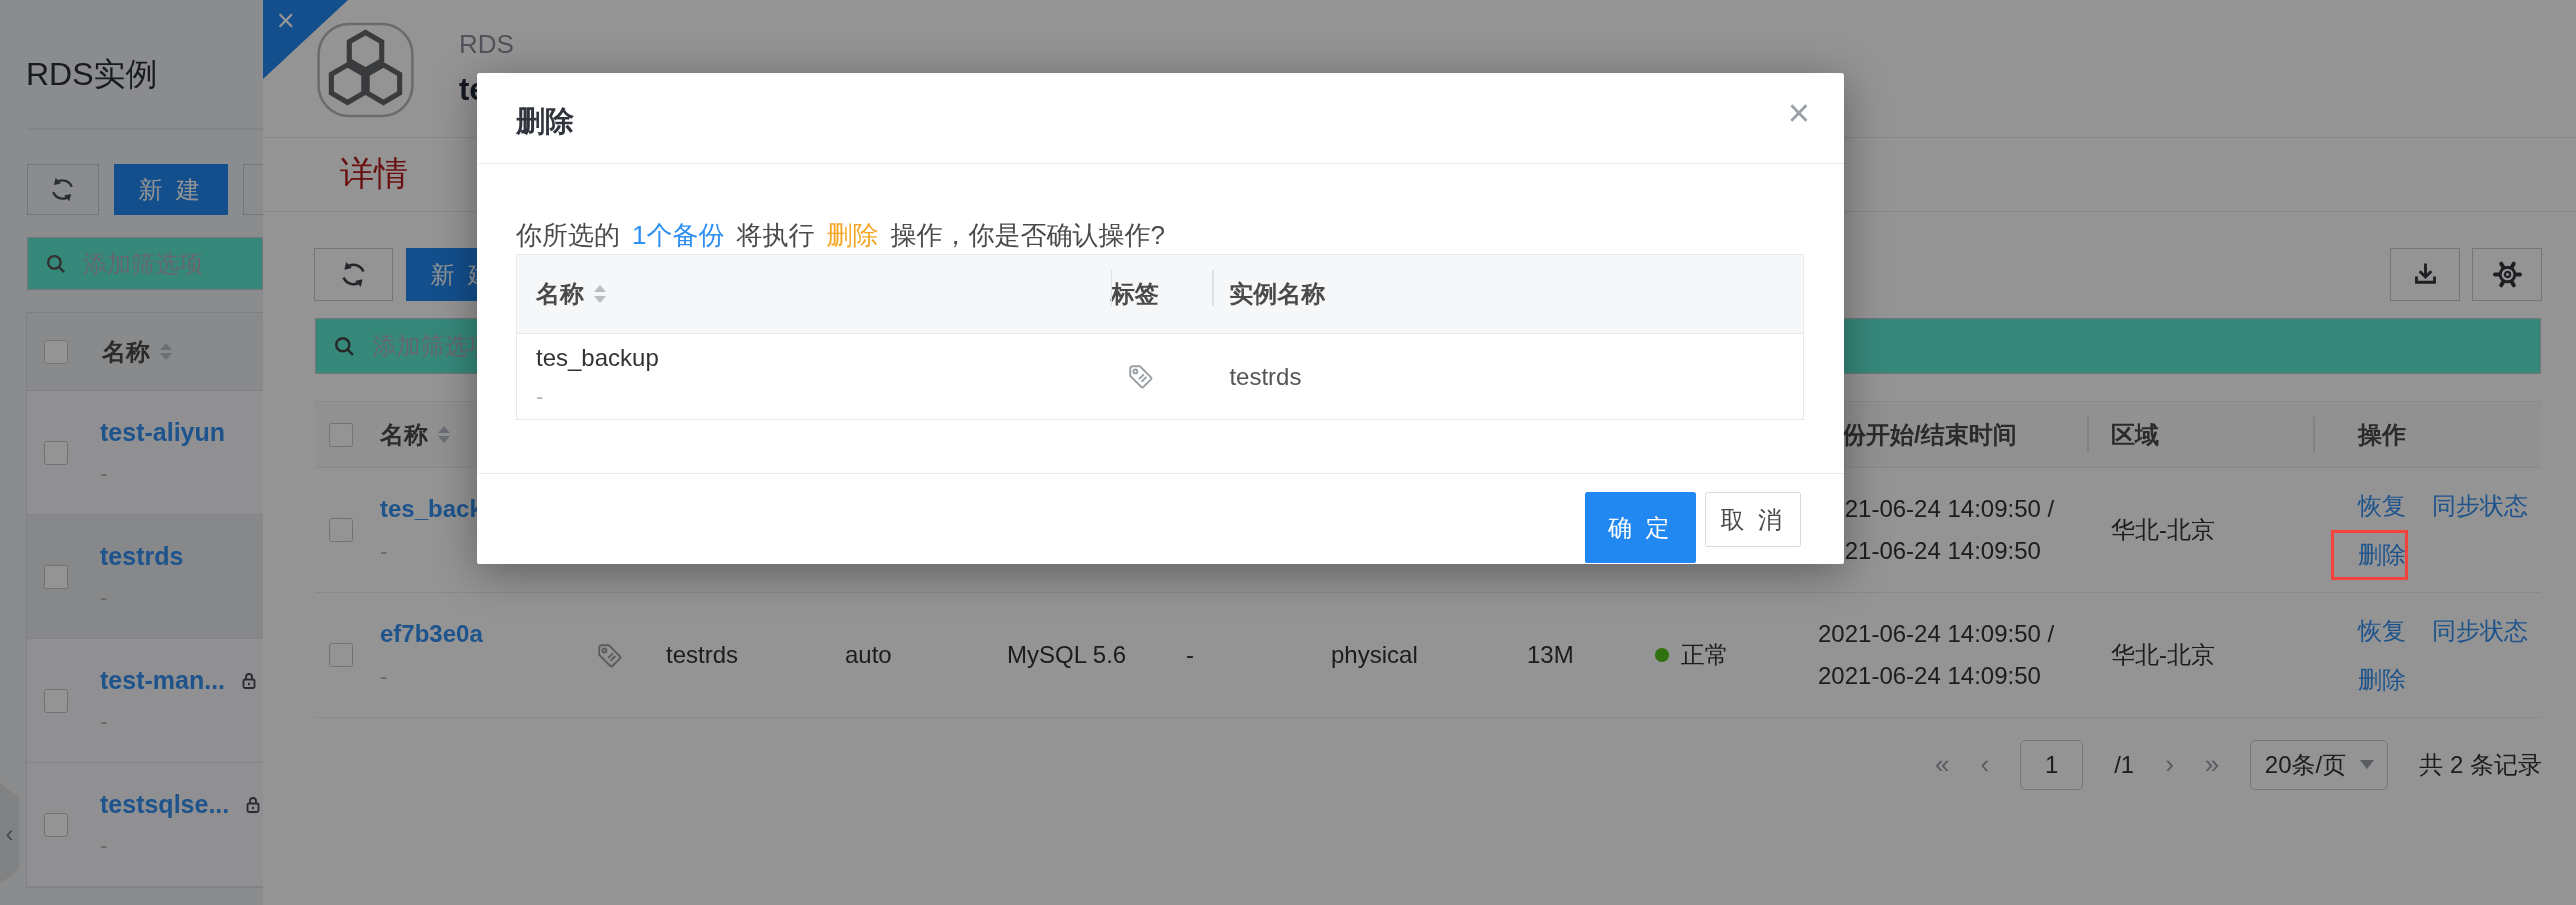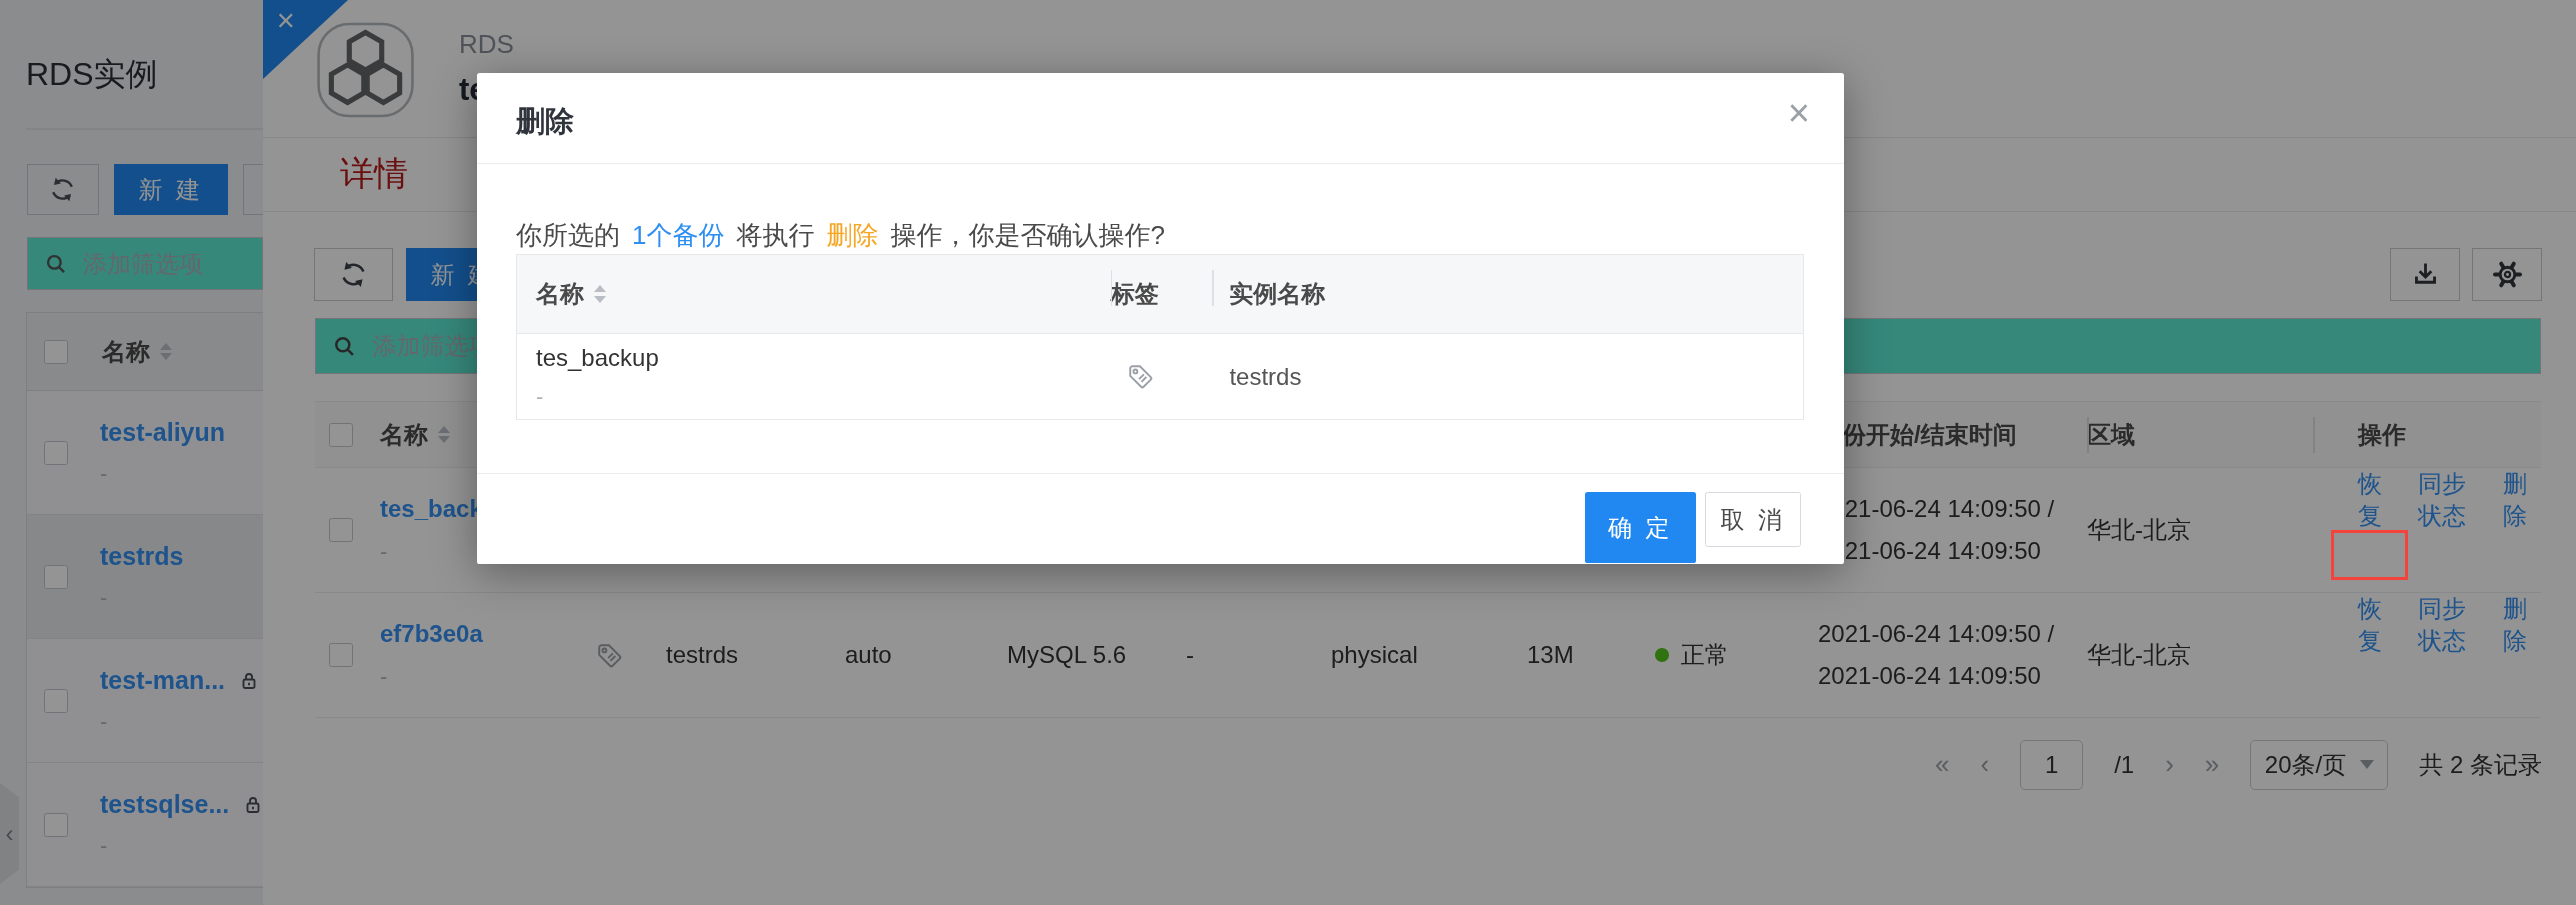--- a/index.html
+++ b/index.html
@@ -48,24 +48,24 @@
   
   .tbl{left:52px;top:401px;width:2226px;}
   .thead{display:flex;height:67px;background:#fafafa;border-top:0.9px solid #ebecee;border-bottom:0.9px solid #ebecee;box-sizing:border-box;}
   .trow{display:flex;height:125px;border-bottom:0.9px solid #ebecee;box-sizing:border-box;background:#fff;}
   .cell{display:flex;align-items:center;box-sizing:border-box;font-size:24px;color:#333;}
   .hcell{font-weight:600;color:#4a4a4a;position:relative;}
   .tick::before{content:'';position:absolute;left:0;top:15.4px;width:1.7px;height:36px;background:#dde0e4;}
   .c0{width:65px;padding-left:13.7px;}  .c1{width:184px;}  .c2{width:102px;}
   .c3{width:179px;} .c4{width:162px;} .c5{width:179px;} .c6{width:145px;}
   .c7{width:196px;} .c8{width:128px;} .c9{width:137px;}
-  .c10{width:295px;padding-left:26px;} .c11{width:226px;} .c12{width:226px;padding-left:45px;}
+  .c10{width:295px;padding-left:26px;} .c11{width:226px;padding-left:24px;} .c12{width:226px;padding-left:45px;}
   .namecol{flex-direction:column;align-items:flex-start;justify-content:center;gap:15.4px;}
   .timecol{flex-direction:column;align-items:flex-start;justify-content:center;gap:13.7px;}
-  .opscol{flex-direction:row;align-items:flex-start;justify-content:center;gap:17px;}
+  .opscol{flex-direction:column;align-items:flex-start;justify-content:center;gap:17px;}
   .oplinks{display:flex;gap:26px;}
   .link{color:#3490F2;font-size:24px;cursor:pointer;}
   .status{display:flex;align-items:center;gap:12px;}
   .dot{width:13.7px;height:13.7px;border-radius:50%;background:#52C41A;}
   
   .pager{top:738px;right:34px;height:53px;display:flex;align-items:center;gap:31px;color:#9aa0a8;font-size:26px;}
   .pg-box{width:63px;height:50px;border:1.7px solid #c9ccd1;border-radius:5.1px;text-align:center;font-size:24px;color:#333;
     box-sizing:border-box;background:#fff;font-family:"Liberation Sans","DejaVu Sans",sans-serif;}
   .pg-of{color:#333;font-size:24px;}
   .pg-select{width:138px;height:50px;border:1.7px solid #c9ccd1;border-radius:5.1px;display:flex;align-items:center;justify-content:center;

